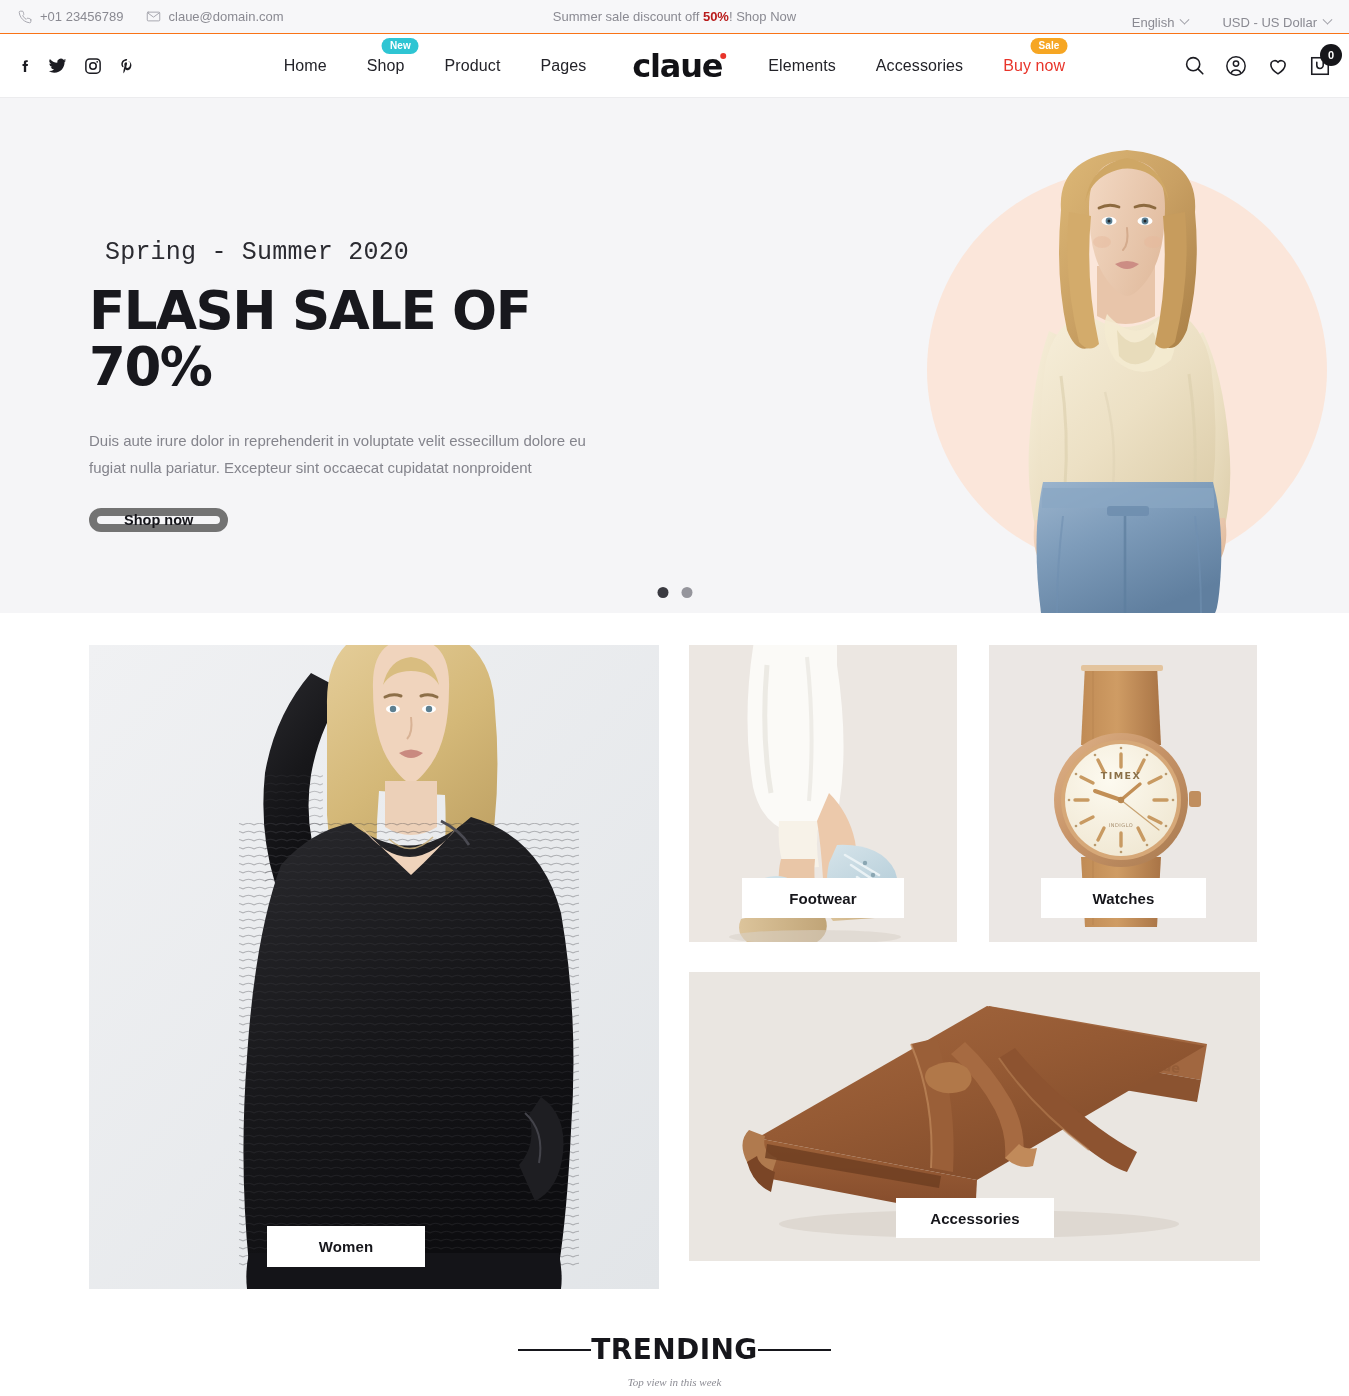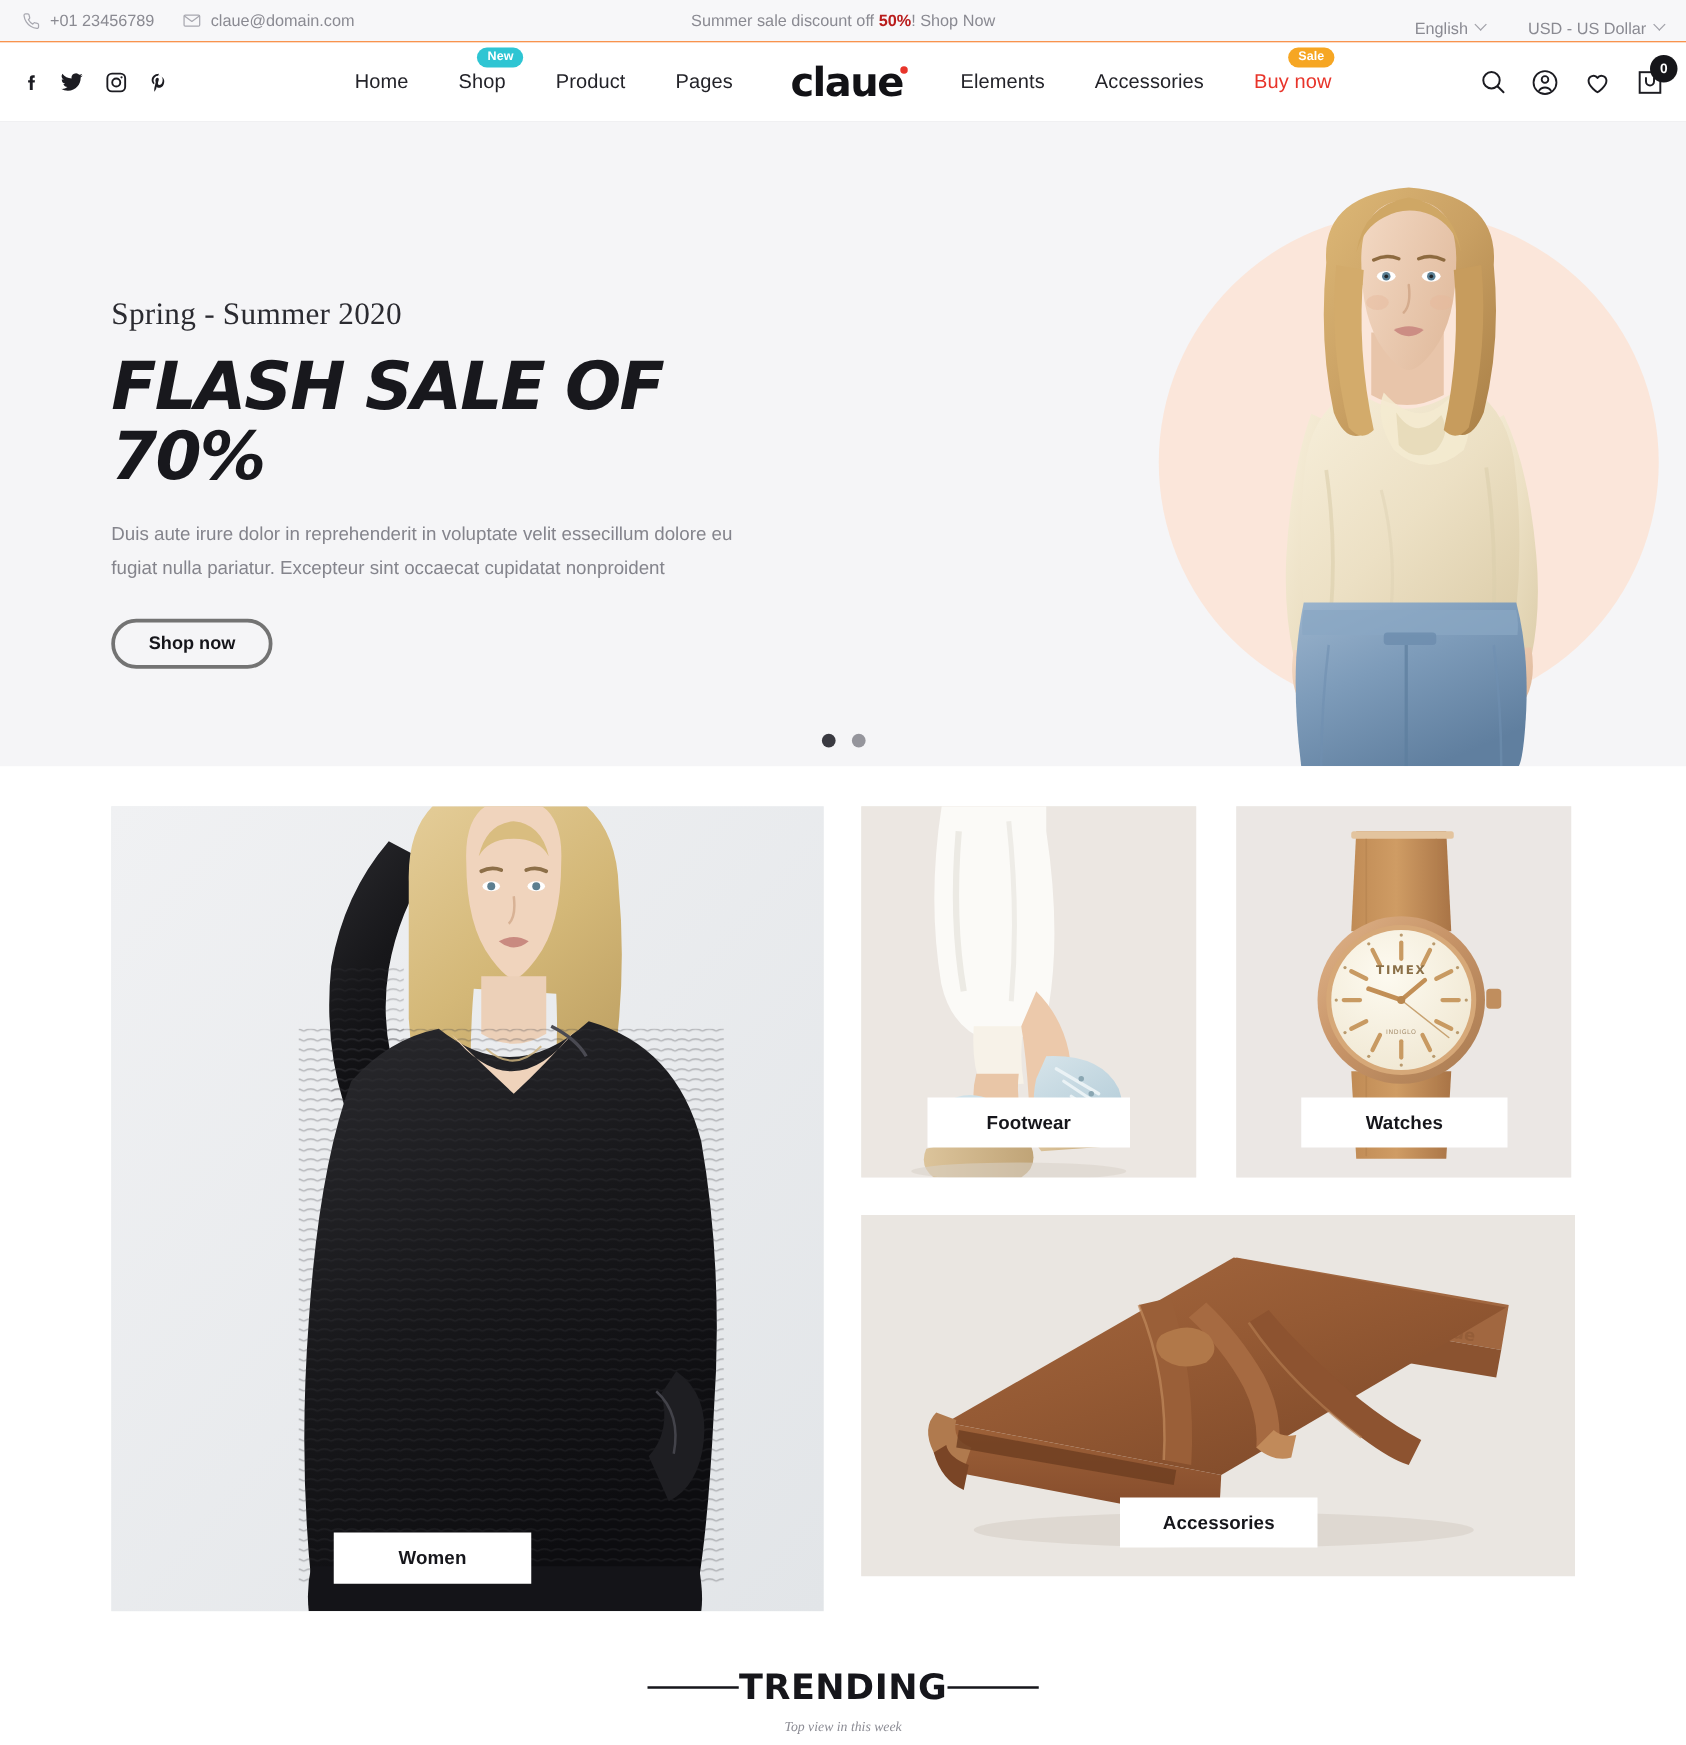--- a/index.html
+++ b/index.html
@@ -146,50 +146,50 @@
     position: relative;
     overflow: hidden;
   }
   .hero-text {
     position: absolute;
     left: 89px;
     top: 140px;
     width: 560px;
   }
   .hero-eyebrow {
-    font-family: Liberation Serif, serif;
+    font-family: Liberation Mono, monospace;
     font-size: 25px;
     color: #2b2b31;
     letter-spacing: .2px;
     margin-bottom: 16px;
+    margin-left: 16px;
   }
   .hero-title {
     font-family: "DejaVu Sans", sans-serif;
     font-size: 53px;
     font-weight: 800;
     letter-spacing: -1.5px;
     color: #18181d;
     line-height: 1.05;
-    margin-bottom: 22px;
-    font-style: italic;
+    margin-bottom: 34px;
   }
   .hero-desc {
     font-size: 15px;
     line-height: 1.78;
     color: #84848c;
     width: 535px;
     margin-bottom: 26px;
   }
   .shopnow-btn {
     display: inline-flex;
     align-items: center;
     justify-content: center;
-    height: 40px;
+    height: 24px;
     padding: 0 27px;
-    border: 3px solid #737373;
+    border: 8px solid #737373;
     border-radius: 22px;
     background: transparent;
     font-size: 14.5px;
     font-weight: 700;
     color: #15151a;
     cursor: pointer;
     font-family: "Liberation Sans", sans-serif;
   }
 
   

